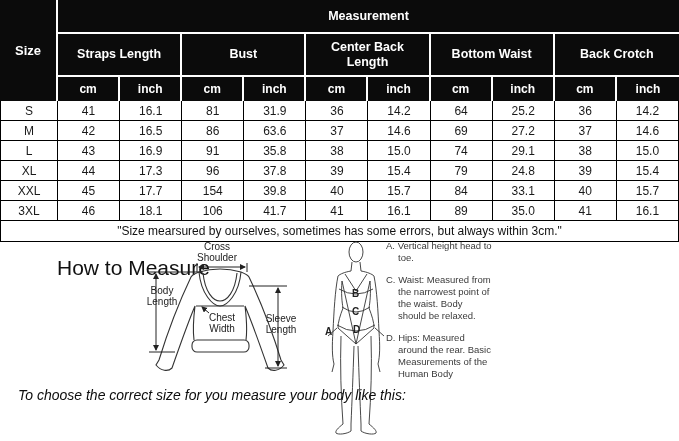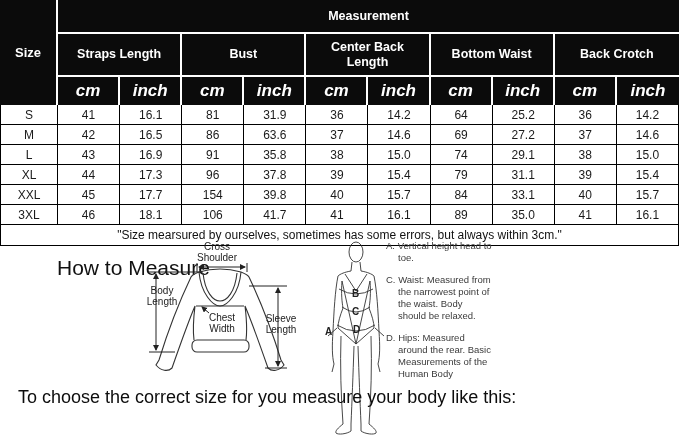--- a/index.html
+++ b/index.html
@@ -12,42 +12,42 @@
   col.c-size{width:58px;}
   col.c-val{width:62.1px;}
 
   .size-chart th{background:#0b0b0b;color:#ffffff;font-weight:bold;text-align:center;
                  padding:4px;vertical-align:middle;margin-left:36px;}
   .r-title th.title-cell{height:24px;font-size:12.5px;border-bottom:2px solid #fff;}
   th.size-head{font-size:13px;border-right:2px solid #fff;}
   .r-names th{height:33px;font-size:12.5px;line-height:1.15;white-space:pre-line;
               border-right:2px solid #fff;border-bottom:2px solid #fff;}
   .r-names th:last-child{border-right:none;}
-  .r-units th{height:16px;font-size:17px;border-right:2px solid #fff;font-style:italic;}
+  .r-units th{height:16px;font-size:12px;border-right:2px solid #fff;}
   .r-units th:last-child{border-right:none;}
 
   .size-chart td{background:#ffffff;color:#1a1a1a;font-size:12px;text-align:center;
                  vertical-align:middle;padding:0;height:19px;
                  border-right:1px solid #000;border-bottom:1px solid #000;}
   .r-data td:first-child{border-left:1px solid #000;}
   .r-note td{height:20px;font-size:12px;color:#111;
              border-left:1px solid #000;border-right:1px solid #000;border-bottom:1px solid #000;}
 
   
   #htm-heading{position:absolute;left:57px;top:244px;font-size:21px;color:#111;margin-top:12px;}
   #garment-svg{position:absolute;left:115px;top:236px;}
   #figure-svg{position:absolute;left:323px;top:236px;}
   .diag-text{font-family:"Liberation Sans",sans-serif;font-size:10px;fill:#222;}
   .marker-text{font-family:"Liberation Sans",sans-serif;font-size:10px;font-weight:bold;fill:#222;}
 
   #instructions{position:absolute;left:386px;top:240px;width:106px;
                 font-size:9.5px;line-height:12px;color:#3a3a3a;}
   .instr-item{padding-left:12px;text-indent:-12px;margin-bottom:10px;}
 
-  #footer-note{position:absolute;left:18px;top:387px;font-size:18px;color:#0d0d0d;}
+  #footer-note{position:absolute;left:18px;top:387px;font-size:14px;color:#0d0d0d;font-style:italic;}
 </style>
 </head>
 <body>
 
 <div id="page">
 
   <div id="chart-wrap">
     <table class="size-chart">
       <colgroup>
         <col class="c-size">
@@ -129,21 +129,21 @@
       </tr>
       <tr class="r-data">
         <td>XL</td>
         <td>44</td>
         <td>17.3</td>
         <td>96</td>
         <td>37.8</td>
         <td>39</td>
         <td>15.4</td>
         <td>79</td>
-        <td>31.1</td>
+        <td>24.8</td>
         <td>39</td>
         <td>15.4</td>
       </tr>
       <tr class="r-data">
         <td>XXL</td>
         <td>45</td>
         <td>17.7</td>
         <td>154</td>
         <td>39.8</td>
         <td>40</td>

